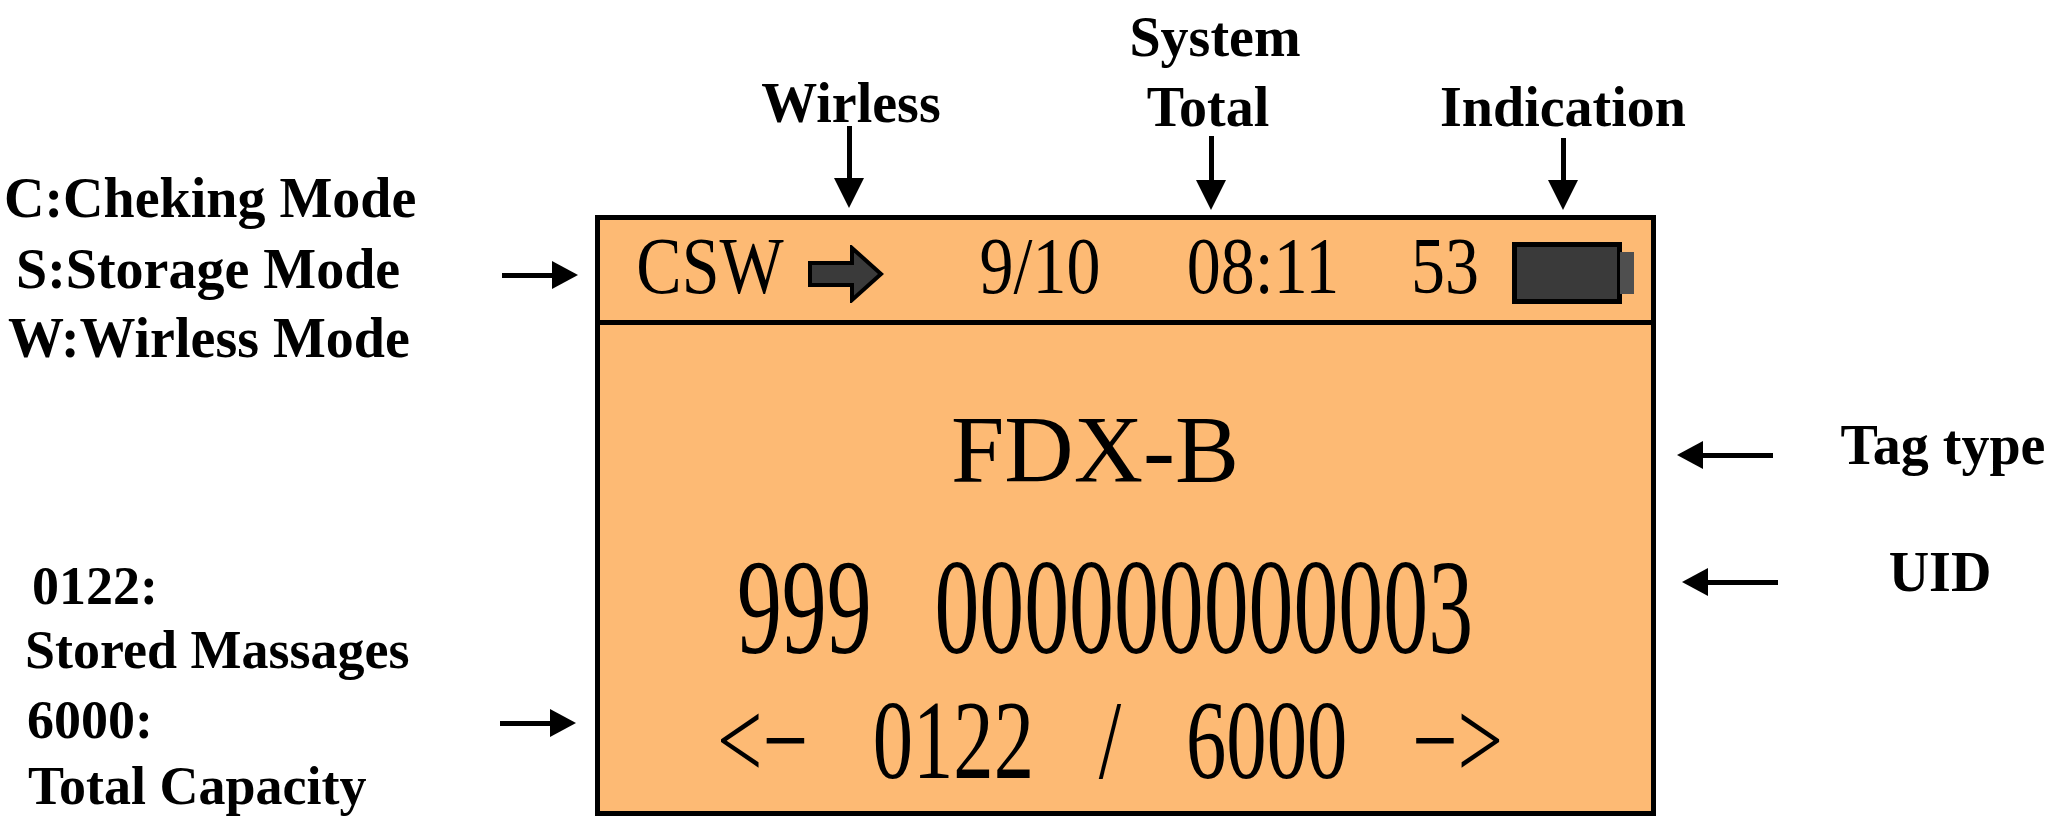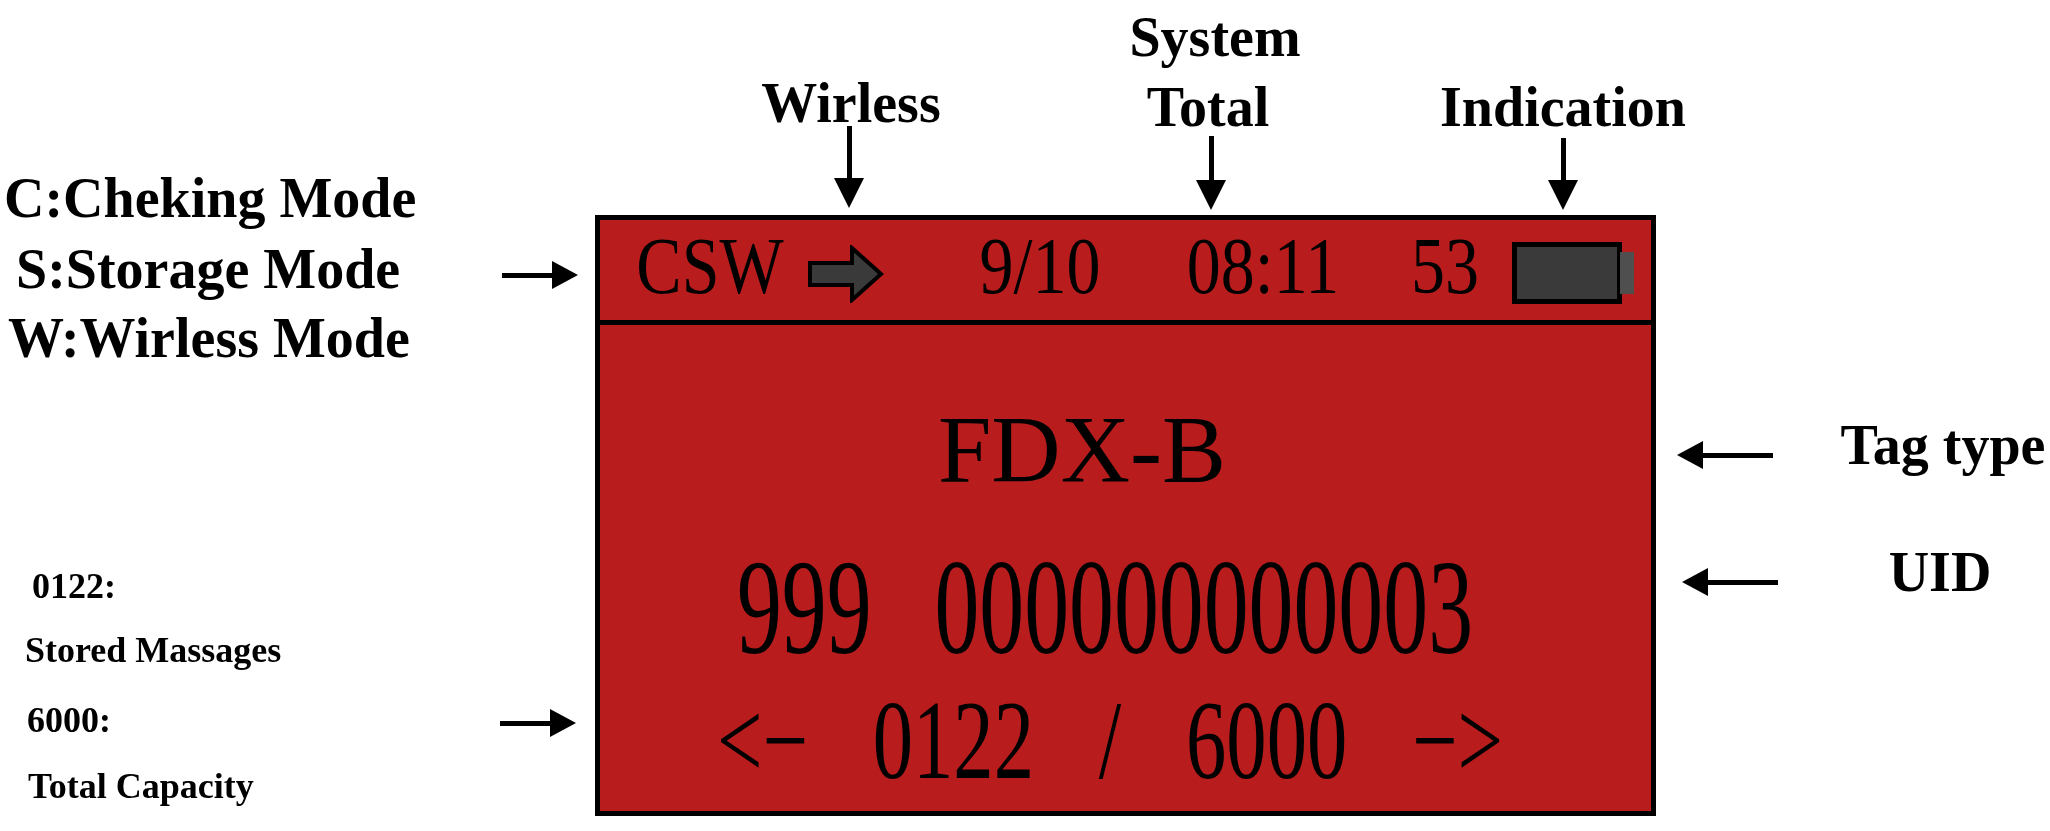--- a/index.html
+++ b/index.html
@@ -6,21 +6,21 @@
   .canvas {
     position:relative; width:2050px; height:831px; background:#ffffff;
     font-family:"Liberation Serif","DejaVu Serif",serif; color:#000;
     overflow:hidden;
   }
   
   .lbl {
     position:absolute; font-weight:bold; font-size:56px; line-height:62px;
     white-space:nowrap; color:#000;
   }
-  .lbl.small { font-size:36px; line-height:58px; }
+  .lbl.small { font-size:54px; line-height:58px; }
   .centered { transform:translateX(-50%); }
   
   .down-arrow { position:absolute; width:30px; }
   .down-arrow .stem { width:5px; background:#000; margin:0 auto; }
   .down-arrow .head {
     width:0; height:0; margin:0 auto;
     border-left:15px solid transparent; border-right:15px solid transparent;
     border-top:30px solid #000;
   }
   
@@ -32,21 +32,21 @@
     border-left:26px solid #000;
   }
   .head-left {
     width:0; height:0;
     border-top:14px solid transparent; border-bottom:14px solid transparent;
     border-right:26px solid #000;
   }
   
   .display {
     position:absolute; left:595px; top:215px; width:1061px; height:601px;
-    border:5px solid #000; box-sizing:border-box; background:#b91c1c;
+    border:5px solid #000; box-sizing:border-box; background:#fdba74;
   }
   .statusbar {
     position:absolute; left:0; top:0; width:100%; height:105px;
     border-bottom:5px solid #000; box-sizing:border-box;
   }
   .stat {
     position:absolute; top:50%; font-size:80px; white-space:nowrap;
     transform:translate(-50%,-54%) scaleX(0.85);
   }
   .block-arrow { position:absolute; left:208px; top:25px; }
@@ -134,21 +134,21 @@
       <span class="stat" style="left:440px;">9/10</span>
       <span class="stat" style="left:663px;">08:11</span>
       <span class="stat" style="left:845px;">53</span>
 
       <div class="battery">
         <div class="body"></div>
         <div class="nub"></div>
       </div>
     </div>
 
-    <div class="screen-line tagtype" style="left:482px; top:174px;">FDX-B</div>
+    <div class="screen-line tagtype" style="left:495px; top:174px;">FDX-B</div>
 
     <div class="screen-line uidline" style="left:505px; top:309px;">999 000000000003</div>
 
     <div class="screen-line counter" style="left:510px; top:456px;">
       <span>&lt;−</span>
       <span>0122</span>
       <span>/</span>
       <span>6000</span>
       <span>−&gt;</span>
     </div>

